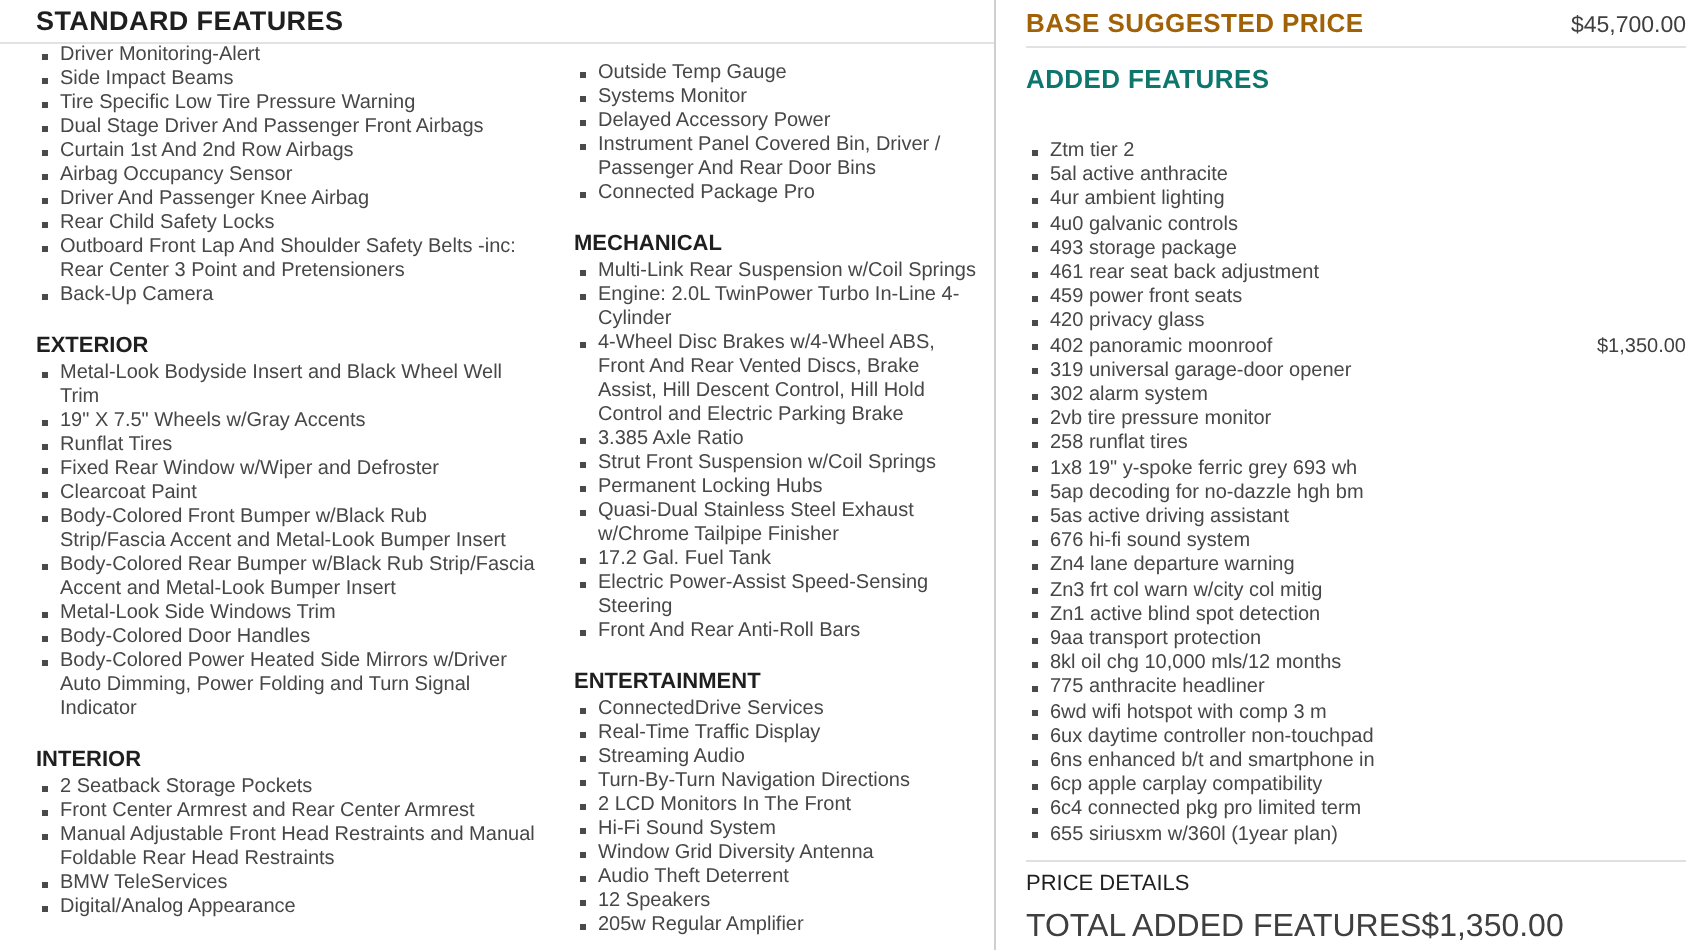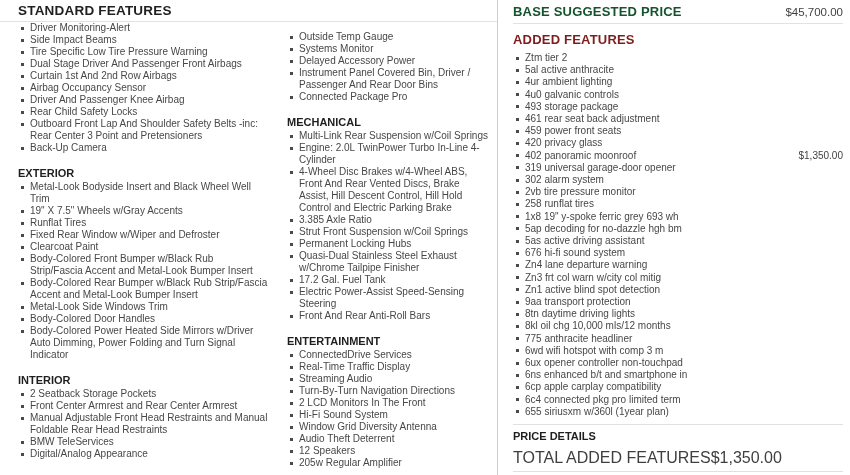--- a/index.html
+++ b/index.html
@@ -23,34 +23,34 @@
   ul.flist.first { margin-top:9px; }
   ul.flist li { position:relative; padding-left:12px; font-size:10px; line-height:12px; }
   ul.flist li::before { content:""; position:absolute; left:3px; top:4.5px;
                         width:3px; height:3px; background:#4a4a4a; }
 
   
   .right-panel { flex:1; box-sizing:border-box; padding:0 7px 0 15px;
                  display:flex; flex-direction:column; }
   .base-row { display:flex; justify-content:space-between; align-items:baseline;
               padding:4px 0 4px; border-bottom:1px solid #e2e2e2; }
-  .base-label { font-size:13px; font-weight:bold; color:#14532d; letter-spacing:.2px; }
+  .base-label { font-size:13px; font-weight:bold; color:#a16207; letter-spacing:.2px; }
   .base-value { font-size:11.5px; color:#3f3f3f; }
-  .added-title { font-size:13px; font-weight:bold; color:#7f1d1d; letter-spacing:.2px;
-                 margin:8px 0 5px; }
+  .added-title { font-size:13px; font-weight:bold; color:#0f766e; letter-spacing:.2px;
+                 margin:8px 0 23px; }
   ul.alist { list-style:none; margin:0; padding:0; }
   ul.alist li { display:flex; justify-content:space-between; align-items:flex-start;
                 font-size:10px; line-height:12.2px; }
   .af-label { position:relative; padding-left:12px; }
   .af-label::before { content:""; position:absolute; left:3px; top:4.5px;
                       width:3px; height:3px; background:#4a4a4a; }
   .af-price { color:#3f3f3f; white-space:nowrap; }
 
   .price-details { margin-top:6px; border-top:1px solid #e0e0e0; padding-top:5px; }
-  .pd-title { font-size:11px; font-weight:bold; color:#1f1f1f; margin-bottom:3px; }
+  .pd-title { font-size:11px; font-weight:normal; color:#1f1f1f; margin-bottom:3px; }
   .pd-row { display:flex; justify-content:flex-start; align-items:baseline;
             font-size:16px; color:#3f3f3f; padding:4px 0 4px; }
   .pd-row { border-bottom:1px solid #e0e0e0; }
   .pd-row.pd-row-last { border-bottom:2px solid #4d4d4d; }
 </style>
 </head>
 <body>
 
 <div class="page">
 
@@ -196,33 +196,30 @@
         <li>
           <span class="af-label">Zn3 frt col warn w/city col mitig</span>
         </li>
         <li>
           <span class="af-label">Zn1 active blind spot detection</span>
         </li>
         <li>
           <span class="af-label">9aa transport protection</span>
         </li>
         <li>
-          <span class="af-label">8tn daytime driving lights</span>
-        </li>
-        <li>
           <span class="af-label">8kl oil chg 10,000 mls/12 months</span>
         </li>
         <li>
           <span class="af-label">775 anthracite headliner</span>
         </li>
         <li>
           <span class="af-label">6wd wifi hotspot with comp 3 m</span>
         </li>
         <li>
-          <span class="af-label">6ux opener controller non-touchpad</span>
+          <span class="af-label">6ux daytime controller non-touchpad</span>
         </li>
         <li>
           <span class="af-label">6ns enhanced b/t and smartphone in</span>
         </li>
         <li>
           <span class="af-label">6cp apple carplay compatibility</span>
         </li>
         <li>
           <span class="af-label">6c4 connected pkg pro limited term</span>
         </li>

